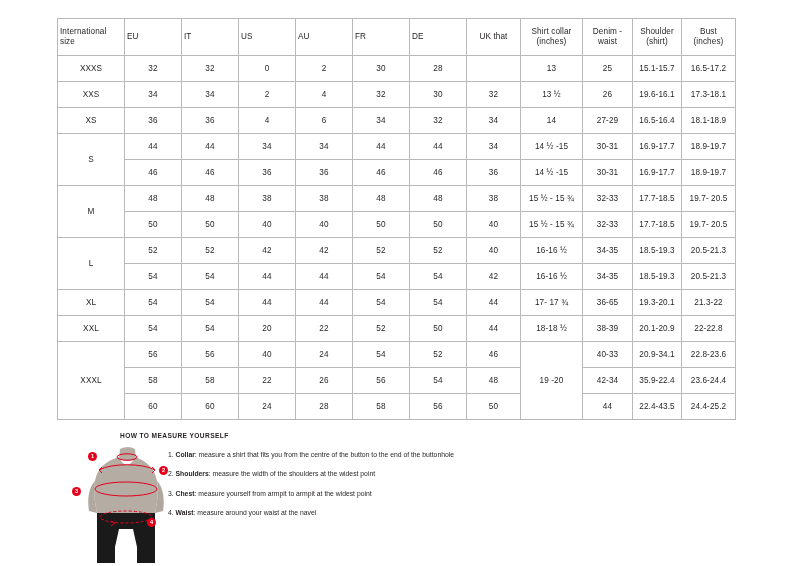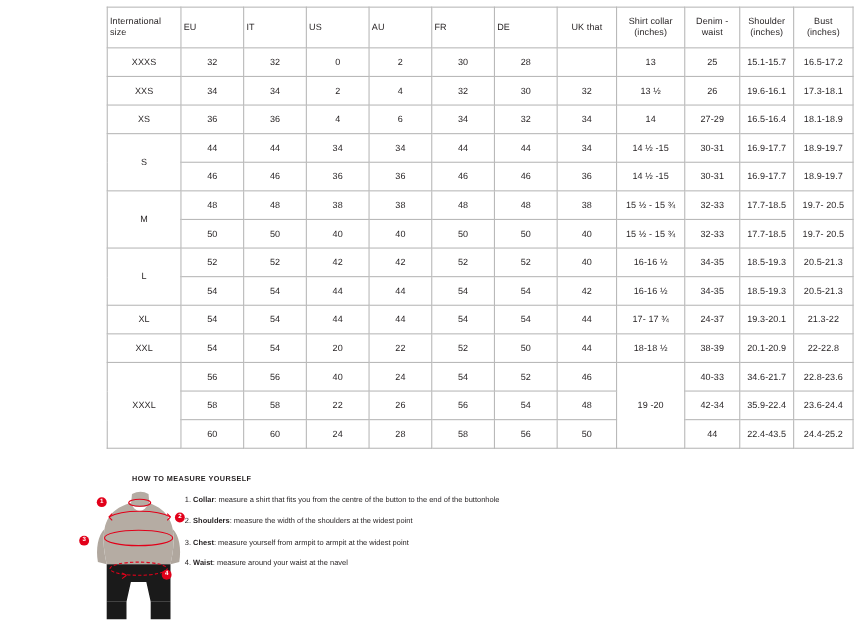--- a/index.html
+++ b/index.html
@@ -17,23 +17,22 @@
   }
   .page {
     position: relative;
     width: 787px;
     height: 566px;
   }
   
   .table-wrap {
     position: absolute;
     left: 57px;
-    top: 6px;
+    top: 18px;
     width: 672px;
-    margin-left: 40px;
   }
   table.size {
     border-collapse: collapse;
     width: 672px;
     table-layout: fixed;
   }
   table.size td, table.size th {
     border: 1px solid #b9b9b9;
     font-size: 8.2px;
     font-weight: normal;
@@ -152,21 +151,21 @@
           <td class="hdr-left">International size</td>
           <td class="hdr-eu">EU</td>
           <td class="hdr-it">IT</td>
           <td class="hdr-us">US</td>
           <td class="hdr-au">AU</td>
           <td class="hdr-fr">FR</td>
           <td class="hdr-de">DE</td>
           <td>UK that</td>
           <td>Shirt collar (inches)</td>
           <td>Denim - waist</td>
-          <td>Shoulder (inches)</td>
+          <td>Shoulder (shirt)</td>
           <td>Bust (inches)</td>
         </tr>
       </thead>
       <tbody>
 
         <tr>
           <td class="sizecol">XXXS</td>
           <td>32</td>
           <td>32</td>
           <td>0</td>
@@ -297,21 +296,21 @@
         <tr>
           <td class="sizecol">XL</td>
           <td>54</td>
           <td>54</td>
           <td>44</td>
           <td>44</td>
           <td>54</td>
           <td>54</td>
           <td>44</td>
           <td>17- 17 ¾</td>
-          <td>24-37</td>
+          <td>36-65</td>
           <td>19.3-20.1</td>
           <td>21.3-22</td>
         </tr>
 
         <tr>
           <td class="sizecol">XXL</td>
           <td>54</td>
           <td>54</td>
           <td>20</td>
           <td>22</td>
@@ -328,21 +327,21 @@
           <td class="sizecol" rowspan="3">XXXL</td>
           <td>56</td>
           <td>56</td>
           <td>40</td>
           <td>24</td>
           <td>54</td>
           <td>52</td>
           <td>46</td>
           <td rowspan="3">19 -20</td>
           <td>40-33</td>
-          <td>34.6-21.7</td>
+          <td>20.9-34.1</td>
           <td>22.8-23.6</td>
         </tr>
         <tr>
           <td>58</td>
           <td>58</td>
           <td>22</td>
           <td>26</td>
           <td>56</td>
           <td>54</td>
           <td>48</td>

